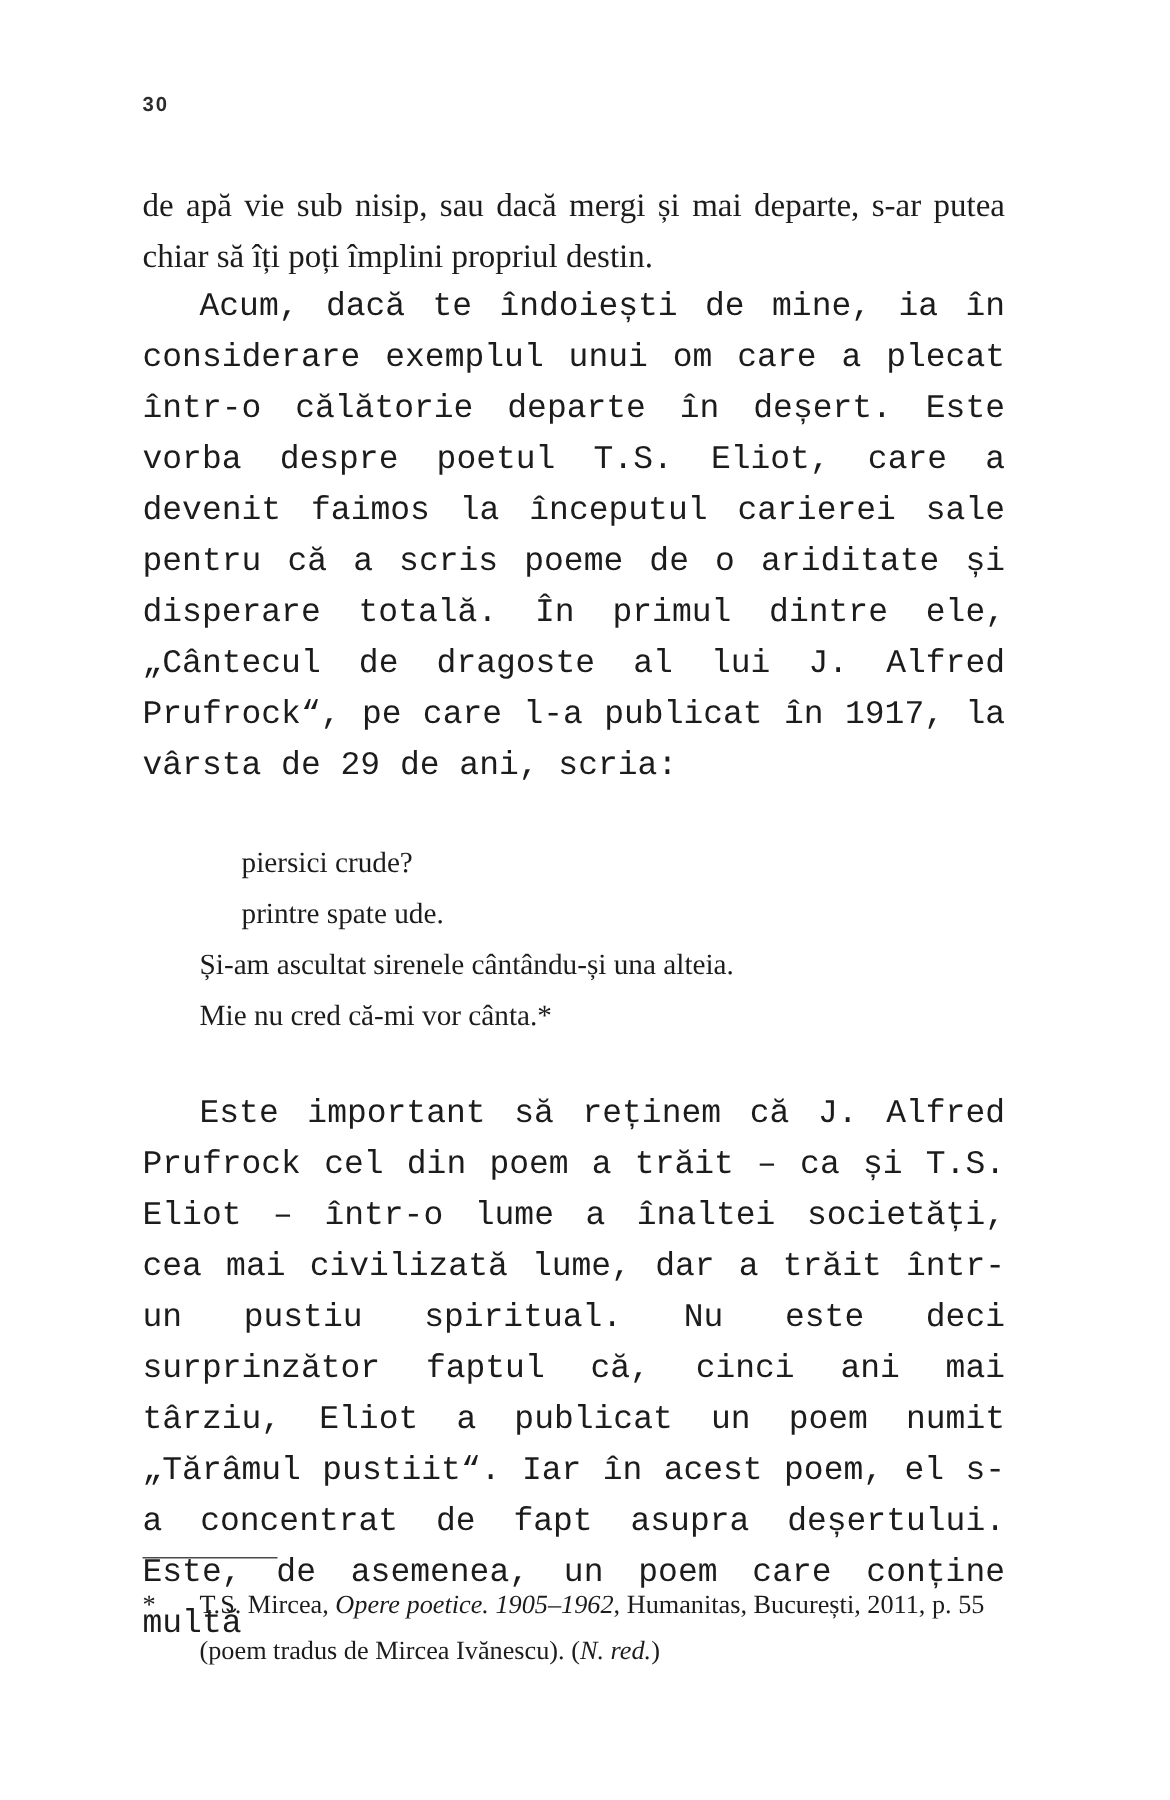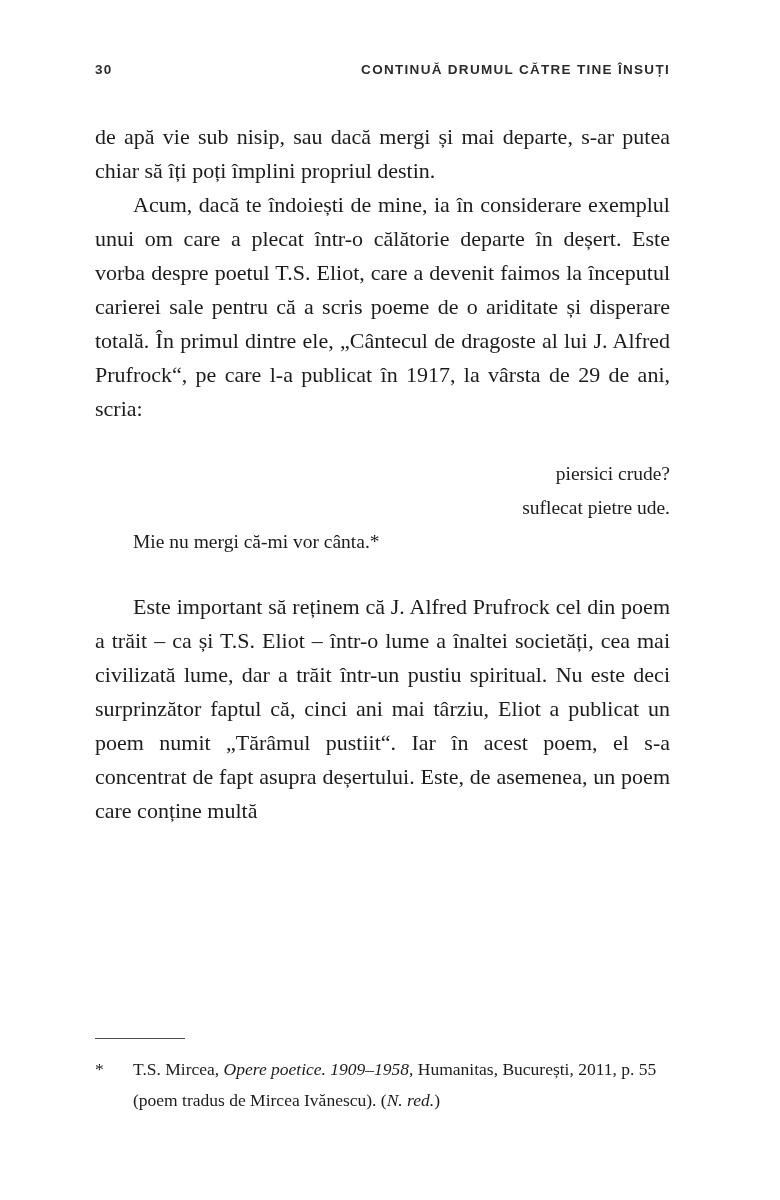--- a/index.html
+++ b/index.html
@@ -37,28 +37,28 @@
     left: 95px;
     right: 110px;
   }
 
   .para {
     font-size: 22px;
     line-height: 34px;
     text-align: justify;
     text-justify: inter-word;
   }
-  .para.indent { text-indent: 38px; }
+  .para.indent { text-indent: 38px; font-family: Liberation Mono, monospace; }
 
   .poem {
     margin: 31px 0 31px 38px;
     font-size: 19.5px;
     line-height: 34px;
   }
-  .poem-line.runover { padding-left: 28px; text-align: right; }
+  .poem-line.runover { padding-left: 28px; }
 
   .footnote-area {
     position: absolute;
     top: 1038px;
     left: 95px;
     right: 110px;
   }
   .fn-rule {
     width: 90px;
     height: 1px;
@@ -73,40 +73,40 @@
   .fn-marker { flex: 0 0 38px; width: 38px; }
   .fn-text em { font-style: italic; }
 </style>
 </head>
 <body>
 
 <div class="page">
 
   <header class="running-head">
     <span class="pagenum">30</span>
-    <span class="headtitle">CONTINUĂ DRUMUL CĂTRE TINE ÎNSUȚI</span>
   </header>
 
   <main class="body-text">
 
     <p class="para">de apă vie sub nisip, sau dacă mergi și mai departe, s-ar putea chiar să îți poți împlini propriul destin.</p>
 
     <p class="para indent">Acum, dacă te îndoiești de mine, ia în considerare exemplul unui om care a plecat într-o călătorie departe în deșert. Este vorba despre poetul T.S. Eliot, care a devenit faimos la începutul carierei sale pentru că a scris poeme de o ariditate și disperare totală. În primul dintre ele, „Cântecul de dragoste al lui J. Alfred Prufrock“, pe care l-a publicat în 1917, la vârsta de 29 de ani, scria:</p>
 
     <div class="poem">
       <div class="poem-line runover">piersici crude?</div>
-      <div class="poem-line runover">suflecat pietre ude.</div>
-      <div class="poem-line">Mie nu mergi că-mi vor cânta.*</div>
+      <div class="poem-line runover">printre spate ude.</div>
+      <div class="poem-line">Și-am ascultat sirenele cântându-și una alteia.</div>
+      <div class="poem-line">Mie nu cred că-mi vor cânta.*</div>
     </div>
 
     <p class="para indent">Este important să reținem că J. Alfred Prufrock cel din poem a trăit – ca și T.S. Eliot – într-o lume a înaltei societăți, cea mai civilizată lume, dar a trăit într-un pustiu spiritual. Nu este deci surprinzător faptul că, cinci ani mai târziu, Eliot a publicat un poem numit „Tărâmul pustiit“. Iar în acest poem, el s-a concentrat de fapt asupra deșertului. Este, de asemenea, un poem care conține multă</p>
 
   </main>
 
   <footer class="footnote-area">
     <div class="fn-rule"></div>
     <div class="footnote">
       <span class="fn-marker">*</span>
-      <span class="fn-text"><span>T.S. Mircea, </span><em>Opere poetice. 1909–1958</em><span>, Humanitas, București, 2011, p. 55 (poem tradus de Mircea Ivănescu). (</span><em>N. red.</em><span>)</span></span>
+      <span class="fn-text"><span>T.S. Mircea, </span><em>Opere poetice. 1905–1962</em><span>, Humanitas, București, 2011, p. 55 (poem tradus de Mircea Ivănescu). (</span><em>N. red.</em><span>)</span></span>
     </div>
   </footer>
 
 </div>
 
 </body></html>

